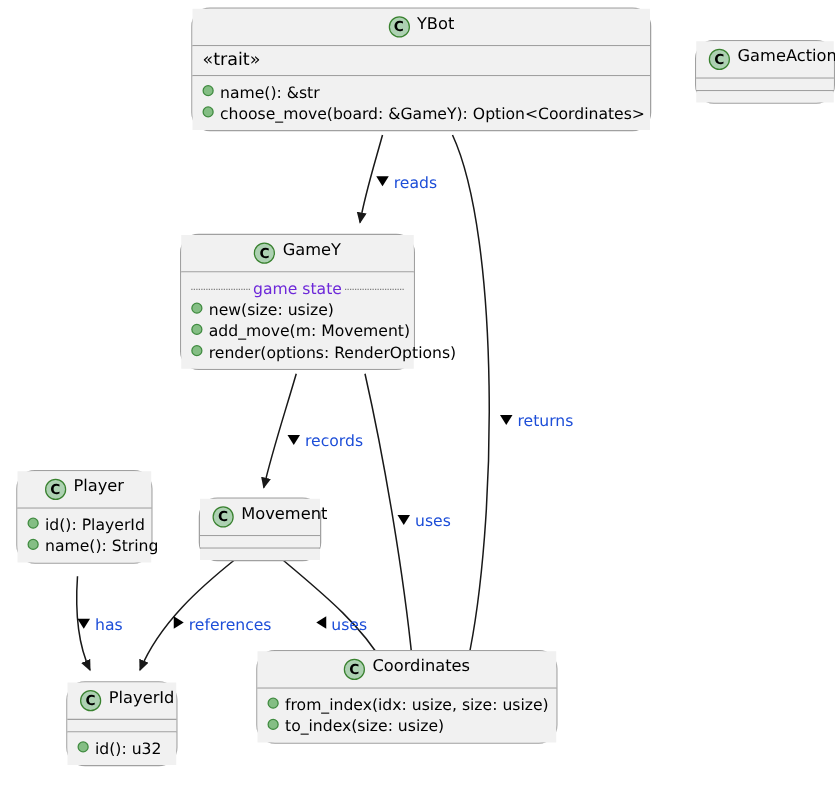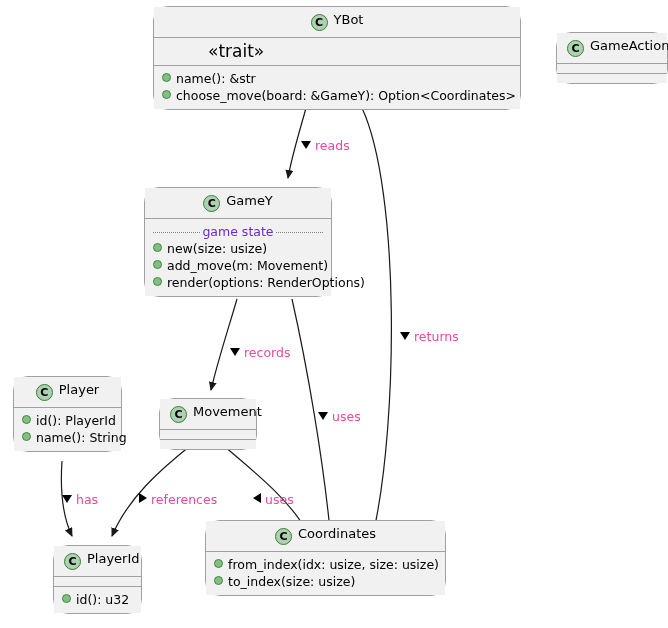--- a/index.html
+++ b/index.html
@@ -55,22 +55,21 @@
     color: #000000;
     background: #f1f1f1;
     white-space: nowrap;
   }
   .uml-compartment.empty {
     height: 9px;
     padding: 0;
   }
   .uml-compartment.stereo {
     padding: 3px 8px 4px 8px;
-    font-size: 17px;
-    margin-left: 46px;
+    font-size: 14px;
   }
   .class-icon {
     display: inline-block;
     width: 15px;
     height: 15px;
     line-height: 15px;
     border-radius: 50%;
     background: #ADD1B2;
     border: 1.4px solid #38812e;
     color: #000000;
@@ -115,21 +114,21 @@
   .divider-label .dl-text {
     position: relative;
     background: #f1f1f1;
     padding: 0 2px;
   }
 
   
   .edge-label {
     position: absolute;
     font-size: 12.5px;
-    color: #ec4899;
+    color: #1d4ed8;
     white-space: nowrap;
     background: transparent;
   }
   .edge-label .tri {
     display: inline-block;
     width: 0;
     height: 0;
     margin-right: 4px;
     vertical-align: 1px;
   }

